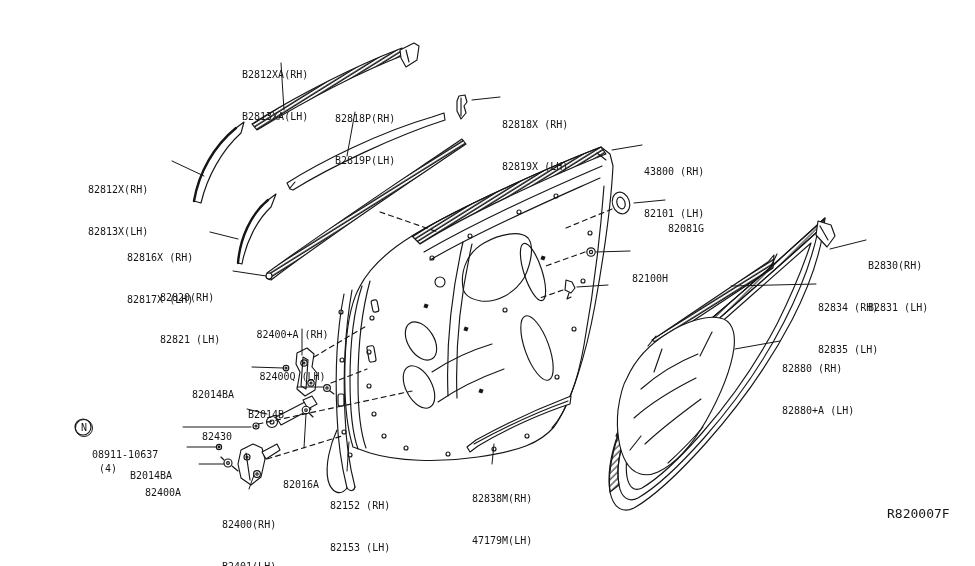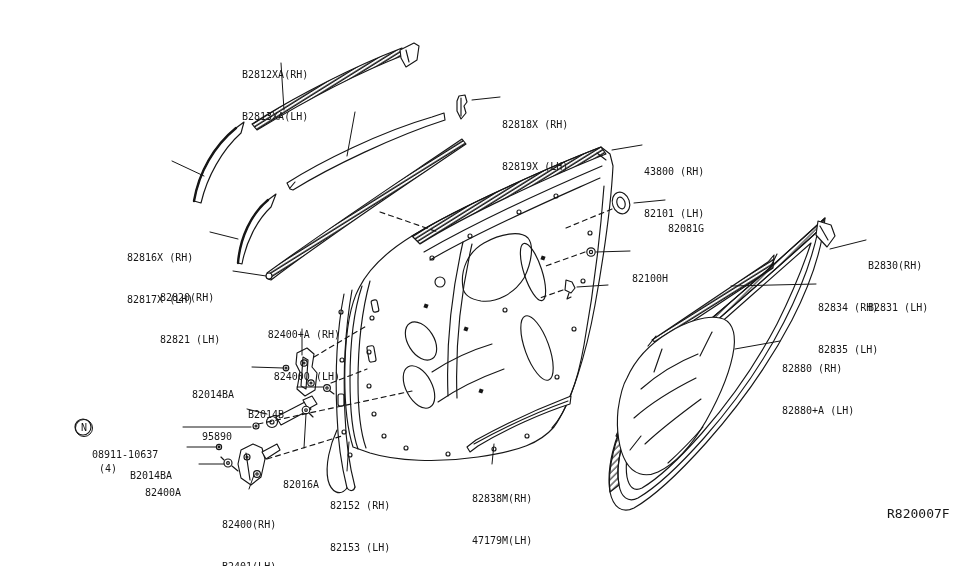--- a/index.html
+++ b/index.html
@@ -3,21 +3,21 @@
 <meta charset="utf-8">
 <style>
   html,body{margin:0;padding:0;background:#ffffff;}
   .stage{
     position:relative;width:975px;height:566px;background:#ffffff;
     font-family:"DejaVu Sans Mono","Liberation Mono",monospace;
     color:#161616;overflow:hidden;
   }
   .stage svg{position:absolute;left:0;top:0;}
   .lbl{position:absolute;font-size:10px;line-height:14px;white-space:pre;}
-  .lbl.right{text-align:right;}
+  .lbl.right{text-align:center;}
   .nut{
     position:absolute;width:16px;height:16px;border:1.3px solid #161616;
     border-radius:50%;font-size:10px;line-height:15px;text-align:center;
   }
   .refcode{position:absolute;font-size:13px;}
 </style>
 </head>
 <body>
 
 <div class="stage">
@@ -264,28 +264,36 @@
     <line x1="249" y1="489" x2="254" y2="475"></line>
     <line x1="347" y1="471" x2="349" y2="442"></line>
     <line x1="492" y1="464" x2="494" y2="444"></line>
   </g>
 </svg>
 
   <div class="lbl" style="left:242px;top:40px">
     <div>B2812XA(RH)</div>
     <div>B2813XA(LH)</div>
   </div>
+  <div class="lbl" style="left:335px;top:84px">
+    <div>82818P(RH)</div>
+    <div>B2819P(LH)</div>
+  </div>
   <div class="lbl" style="left:502px;top:90px">
     <div>82818X (RH)</div>
     <div>82819X (LH)</div>
   </div>
   <div class="lbl" style="left:644px;top:137px">
     <div>43800 (RH)</div>
     <div>82101 (LH)</div>
   </div>
+  <div class="lbl" style="left:88px;top:155px">
+    <div>82812X(RH)</div>
+    <div>82813X(LH)</div>
+  </div>
   <div class="lbl" style="left:668px;top:194px">
     <div>82081G</div>
   </div>
   <div class="lbl" style="left:127px;top:223px">
     <div>82816X (RH)</div>
     <div>82817X (LH)</div>
   </div>
   <div class="lbl" style="left:632px;top:244px">
     <div>82100H</div>
   </div>
@@ -309,21 +317,21 @@
     <div>82400+A (RH)</div>
     <div>82400Q (LH)</div>
   </div>
   <div class="lbl" style="left:192px;top:360px">
     <div>82014BA</div>
   </div>
   <div class="lbl" style="left:248px;top:380px">
     <div>B2014B</div>
   </div>
   <div class="lbl" style="left:202px;top:402px">
-    <div>95890</div>
+    <div>82430</div>
   </div>
   <div class="nut" style="left:75px;top:419px">N</div>
   <div class="lbl" style="left:92px;top:420px">
     <div>08911-10637</div>
   </div>
   <div class="lbl" style="left:99px;top:434px">
     <div>(4)</div>
   </div>
   <div class="lbl" style="left:130px;top:441px">
     <div>B2014BA</div>

